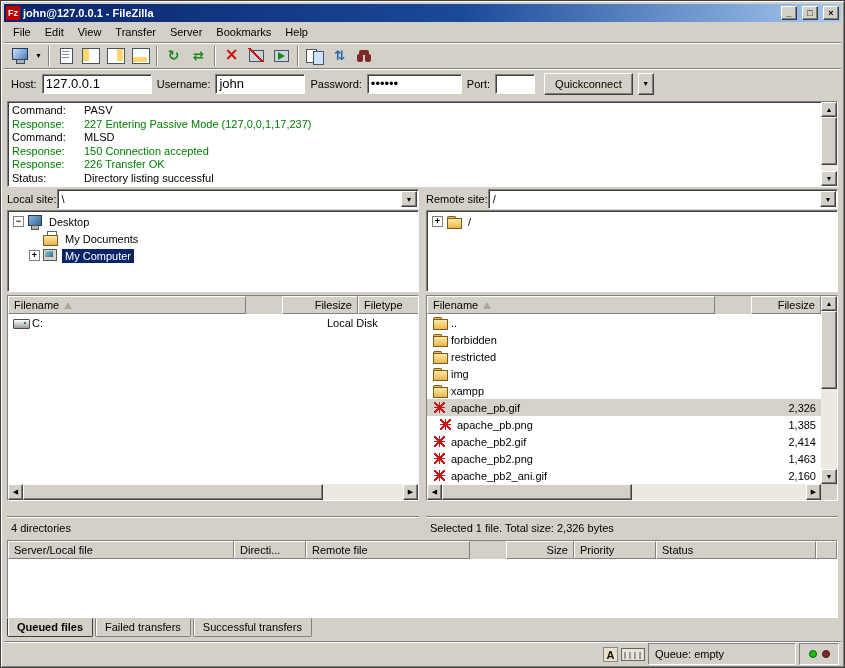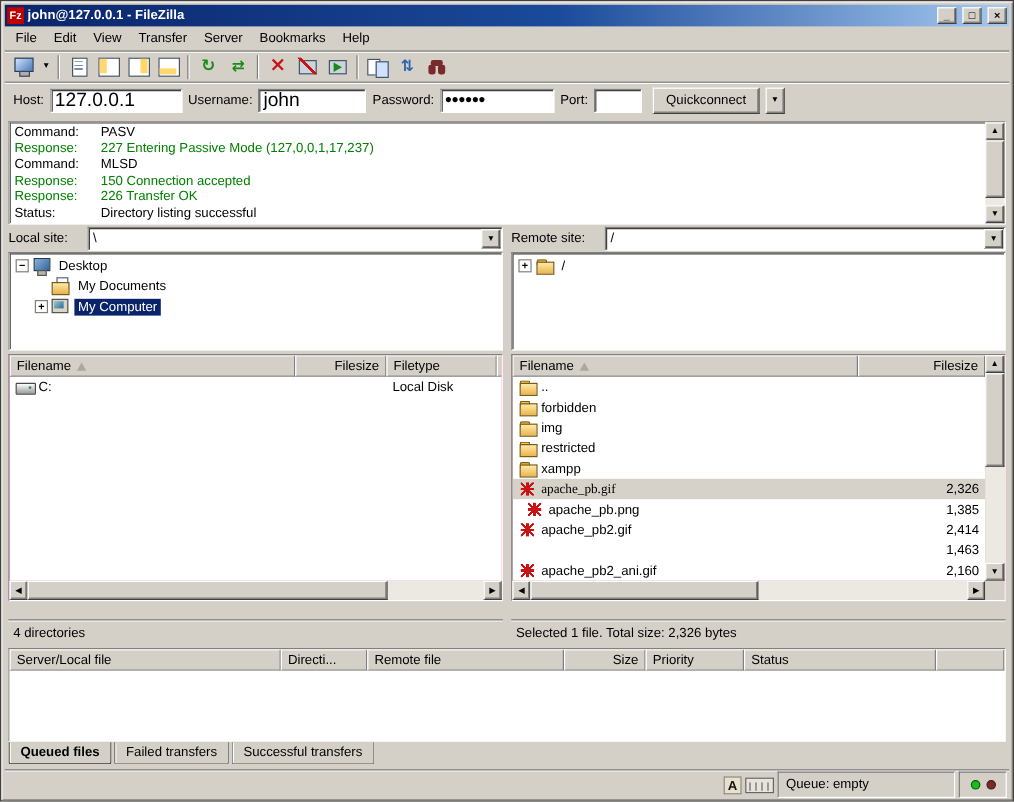--- a/index.html
+++ b/index.html
@@ -44,21 +44,21 @@
   .tb-disconnect::after{content:"";position:absolute;left:1px;top:1px;width:16px;height:14px;background:linear-gradient(45deg,transparent 45%,#c81414 45%,#c81414 55%,transparent 55%);}
   .tb-reconnect::after{content:"";position:absolute;left:6px;top:5px;width:0;height:0;border-left:7px solid #1a8a1a;border-top:4px solid transparent;border-bottom:4px solid transparent;}
   .tb-comparison::before{content:"";position:absolute;left:1px;top:2px;width:9px;height:12px;background:#fff;border:1px solid #456;}
   .tb-comparison::after{content:"";position:absolute;left:8px;top:4px;width:9px;height:12px;background:#cfe2ff;border:1px solid #456;}
   .tb-sync::before{content:"⇅";position:absolute;left:0;right:0;top:0;text-align:center;font:bold 13px/17px "DejaVu Sans",sans-serif;color:#2866b0;}
   .tb-find::before{content:"";position:absolute;left:2px;top:7px;width:6px;height:8px;background:#7a2a2a;border-radius:2px;box-shadow:8px 0 0 #7a2a2a;}
   .tb-find::after{content:"";position:absolute;left:4px;top:3px;width:10px;height:5px;background:#7a2a2a;border-radius:2px;}
 
   
   .quickbar{height:30px;flex:none;display:flex;align-items:center;gap:5px;padding:0 7px;}
-  .qinput{height:20px;background:#fff;padding:0 3px;font-size:16px;}
+  .qinput{height:20px;background:#fff;padding:0 3px;font-size:13px;}
   .qbtn{height:22px;padding:0 10px;}
   .qdd{width:16px;height:22px;font-size:7px;}
 
   
   .logwrap{height:86px;flex:none;margin:3px;background:#fff;display:flex;}
   .log-lines{flex:1;padding:2px 4px;overflow:hidden;line-height:13.5px;min-width:0;}
   .log-prefix{display:inline-block;width:72px;}
 
   
   .vscroll{width:16px;flex:none;display:flex;flex-direction:column;background:#ece9e2;}
@@ -67,37 +67,37 @@
   .corner{width:16px;flex:none;background:#d4d0c8;}
   .sb{width:16px;height:15px;flex:none;font-size:7px;display:flex;align-items:center;justify-content:center;color:#000;}
   .hscroll .sb{height:16px;width:15px;}
   .thumb{flex:none;background:#d4d0c8;}
   .trackfill{flex:1;}
 
   
   .panes{flex:none;display:flex;gap:3px;padding:0 3px;}
   .pane{width:50%;display:flex;flex-direction:column;min-width:0;}
   .splitter{width:1px;}
-  .site-row{height:20px;flex:none;display:flex;align-items:center;gap:16px;padding-bottom:2px;}
+  .site-row{height:20px;flex:none;display:flex;align-items:center;gap:0;padding-bottom:2px;}
   .combo{flex:1;height:20px;background:#fff;display:flex;align-items:center;position:relative;padding:0 20px 0 4px;min-width:0;}
   .combo-btn{position:absolute;right:1px;top:1px;bottom:1px;width:16px;font-size:7px;display:flex;align-items:center;justify-content:center;}
   .tree{height:82px;flex:none;background:#fff;padding:2px 2px;margin-bottom:3px;overflow:hidden;}
   .tree-row{height:17px;display:flex;align-items:center;gap:3px;}
   .exp{width:11px;height:11px;flex:none;border:1px solid #848078;background:#fff;font:bold 9px/9px "Liberation Sans",sans-serif;text-align:center;color:#000;}
   .exp.none{border-color:transparent;background:transparent;}
   .tree-label{padding:1px 3px;white-space:nowrap;}
   .tree-label.selected{background:#0a246a;color:#fff;}
 
   
   .listwrap{flex:none;background:#f9a8d4;display:flex;flex-direction:column;}
   .list-inner{display:flex;flex:none;}
   .list-main{flex:1;min-width:0;overflow:hidden;}
   .listhead{height:18px;display:flex;overflow:hidden;background:#d4d0c8;}
   .hcol{flex:none;display:flex;align-items:center;padding:0 5px;background:#d4d0c8;border:1px solid;border-color:#fff #808080 #808080 #fff;white-space:nowrap;overflow:hidden;}
-  .hcol.right{justify-content:flex-end;}
+  .hcol.right{justify-content:flex-end;margin-left:36px;}
   .hcol.fill{flex:1;}
   .listbody{height:170px;overflow:hidden;background:#fff;}
   .lrow{height:17px;display:flex;align-items:center;}
   .lrow.selected{background:#d6d2ca;}
   .lcell{flex:none;display:flex;align-items:center;gap:3px;padding:0 5px;white-space:nowrap;overflow:hidden;height:17px;}
   .lcell.right{justify-content:flex-end;}
   .lcell.fill{flex:1;}
   .sort-asc{width:0;height:0;border-left:4px solid transparent;border-right:4px solid transparent;border-bottom:7px solid #aca89c;margin-left:5px;flex:none;}
   .pane-status{height:20px;flex:none;display:flex;align-items:center;padding:2px 4px 0;margin-top:15px;}
 
@@ -339,60 +339,64 @@
                 <div class="lrow">
                   <span class="lcell" style="width: 288px;">
                     <span class="fi folder"></span>
                     <span>forbidden</span>
                   </span>
                   <span class="lcell right fill"></span>
                 </div>
                 <div class="lrow">
                   <span class="lcell" style="width: 288px;">
                     <span class="fi folder"></span>
+                    <span>restricted</span>
+                  </span>
+                  <span class="lcell right fill"></span>
+                </div>
+                <div class="lrow">
+                  <span class="lcell" style="width: 288px;">
+                    <span class="fi folder"></span>
                     <span>img</span>
-                  </span>
-                  <span class="lcell right fill"></span>
-                </div>
-                <div class="lrow">
-                  <span class="lcell" style="width: 288px;">
-                    <span class="fi folder"></span>
-                    <span>restricted</span>
                   </span>
                   <span class="lcell right fill"></span>
                 </div>
                 <div class="lrow">
                   <span class="lcell" style="width: 288px;">
                     <span class="fi folder"></span>
                     <span>xampp</span>
                   </span>
                   <span class="lcell right fill"></span>
                 </div>
                 <div class="lrow selected">
-                  <span class="lcell" style="width: 288px; font-family: Liberation Serif, serif;">
+                  <span class="lcell" style="width: 288px;">
                     <span class="fi image"></span>
                     <span>apache_pb.gif</span>
                   </span>
                   <span class="lcell right fill">2,326</span>
                 </div>
                 <div class="lrow">
                   <span class="lcell" style="width: 288px; padding-left: 11px;">
                     <span class="fi image"></span>
                     <span>apache_pb.png</span>
                   </span>
                   <span class="lcell right fill">1,385</span>
                 </div>
                 <div class="lrow">
                   <span class="lcell" style="width: 288px;">
                     <span class="fi image"></span>
                     <span>apache_pb2.gif</span>
                   </span>
                   <span class="lcell right fill">2,414</span>
                 </div>
                 <div class="lrow">
+                  <span class="lcell" style="width: 288px;">
+                    <span class="fi image"></span>
+                    <span>apache_pb2.png</span>
+                  </span>
                   <span class="lcell right fill">1,463</span>
                 </div>
                 <div class="lrow">
                   <span class="lcell" style="width: 288px;">
                     <span class="fi image"></span>
                     <span>apache_pb2_ani.gif</span>
                   </span>
                   <span class="lcell right fill">2,160</span>
                 </div>
               </div>

